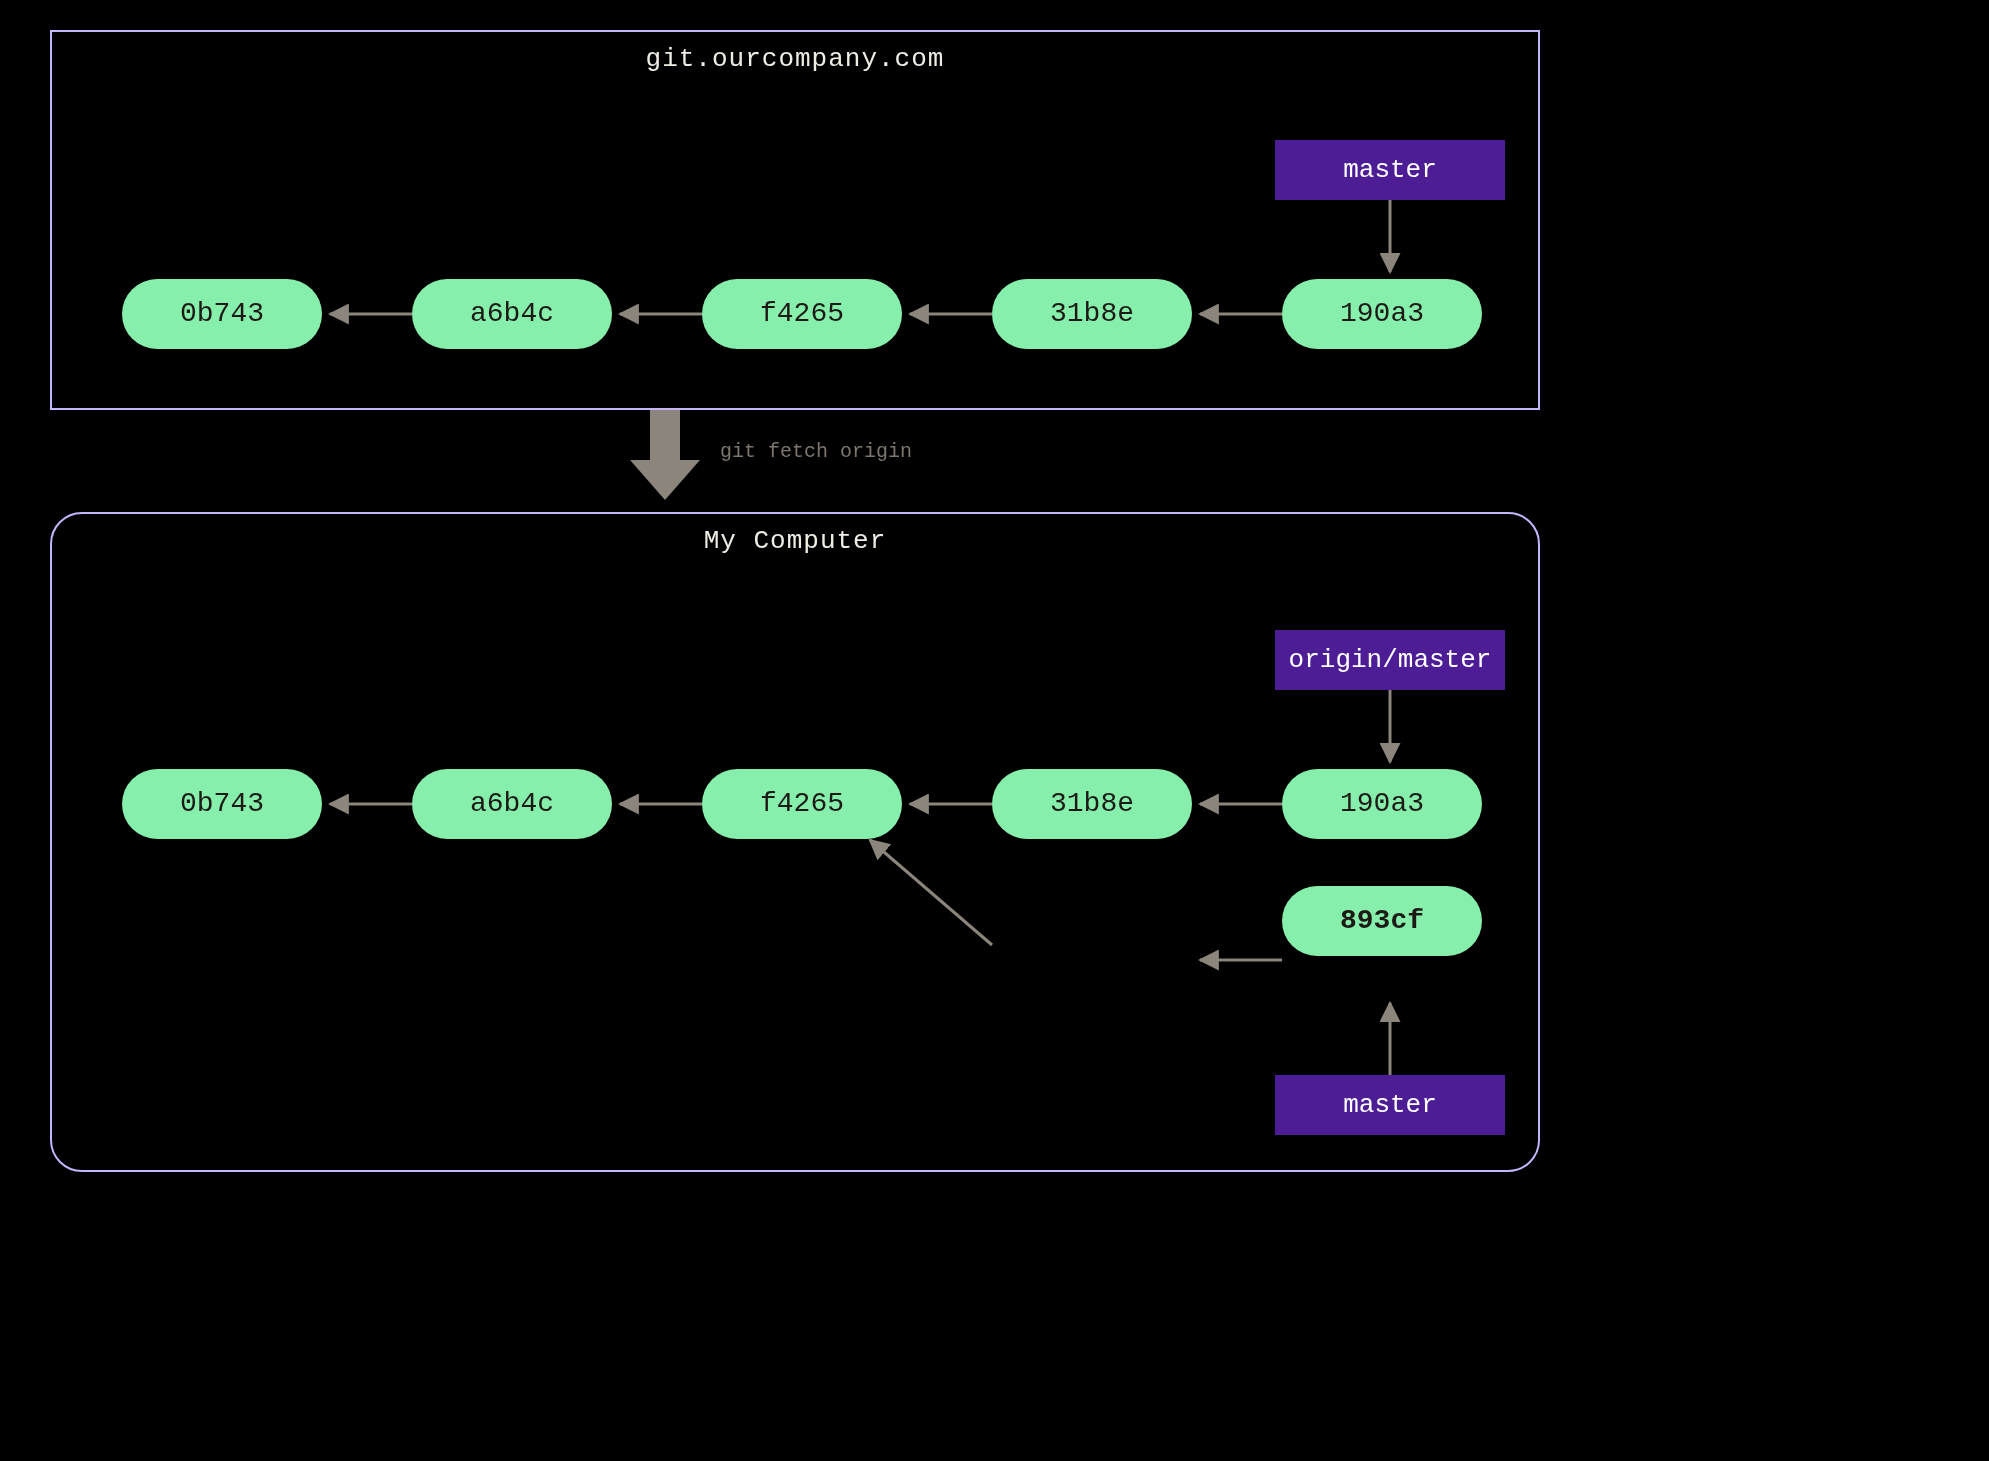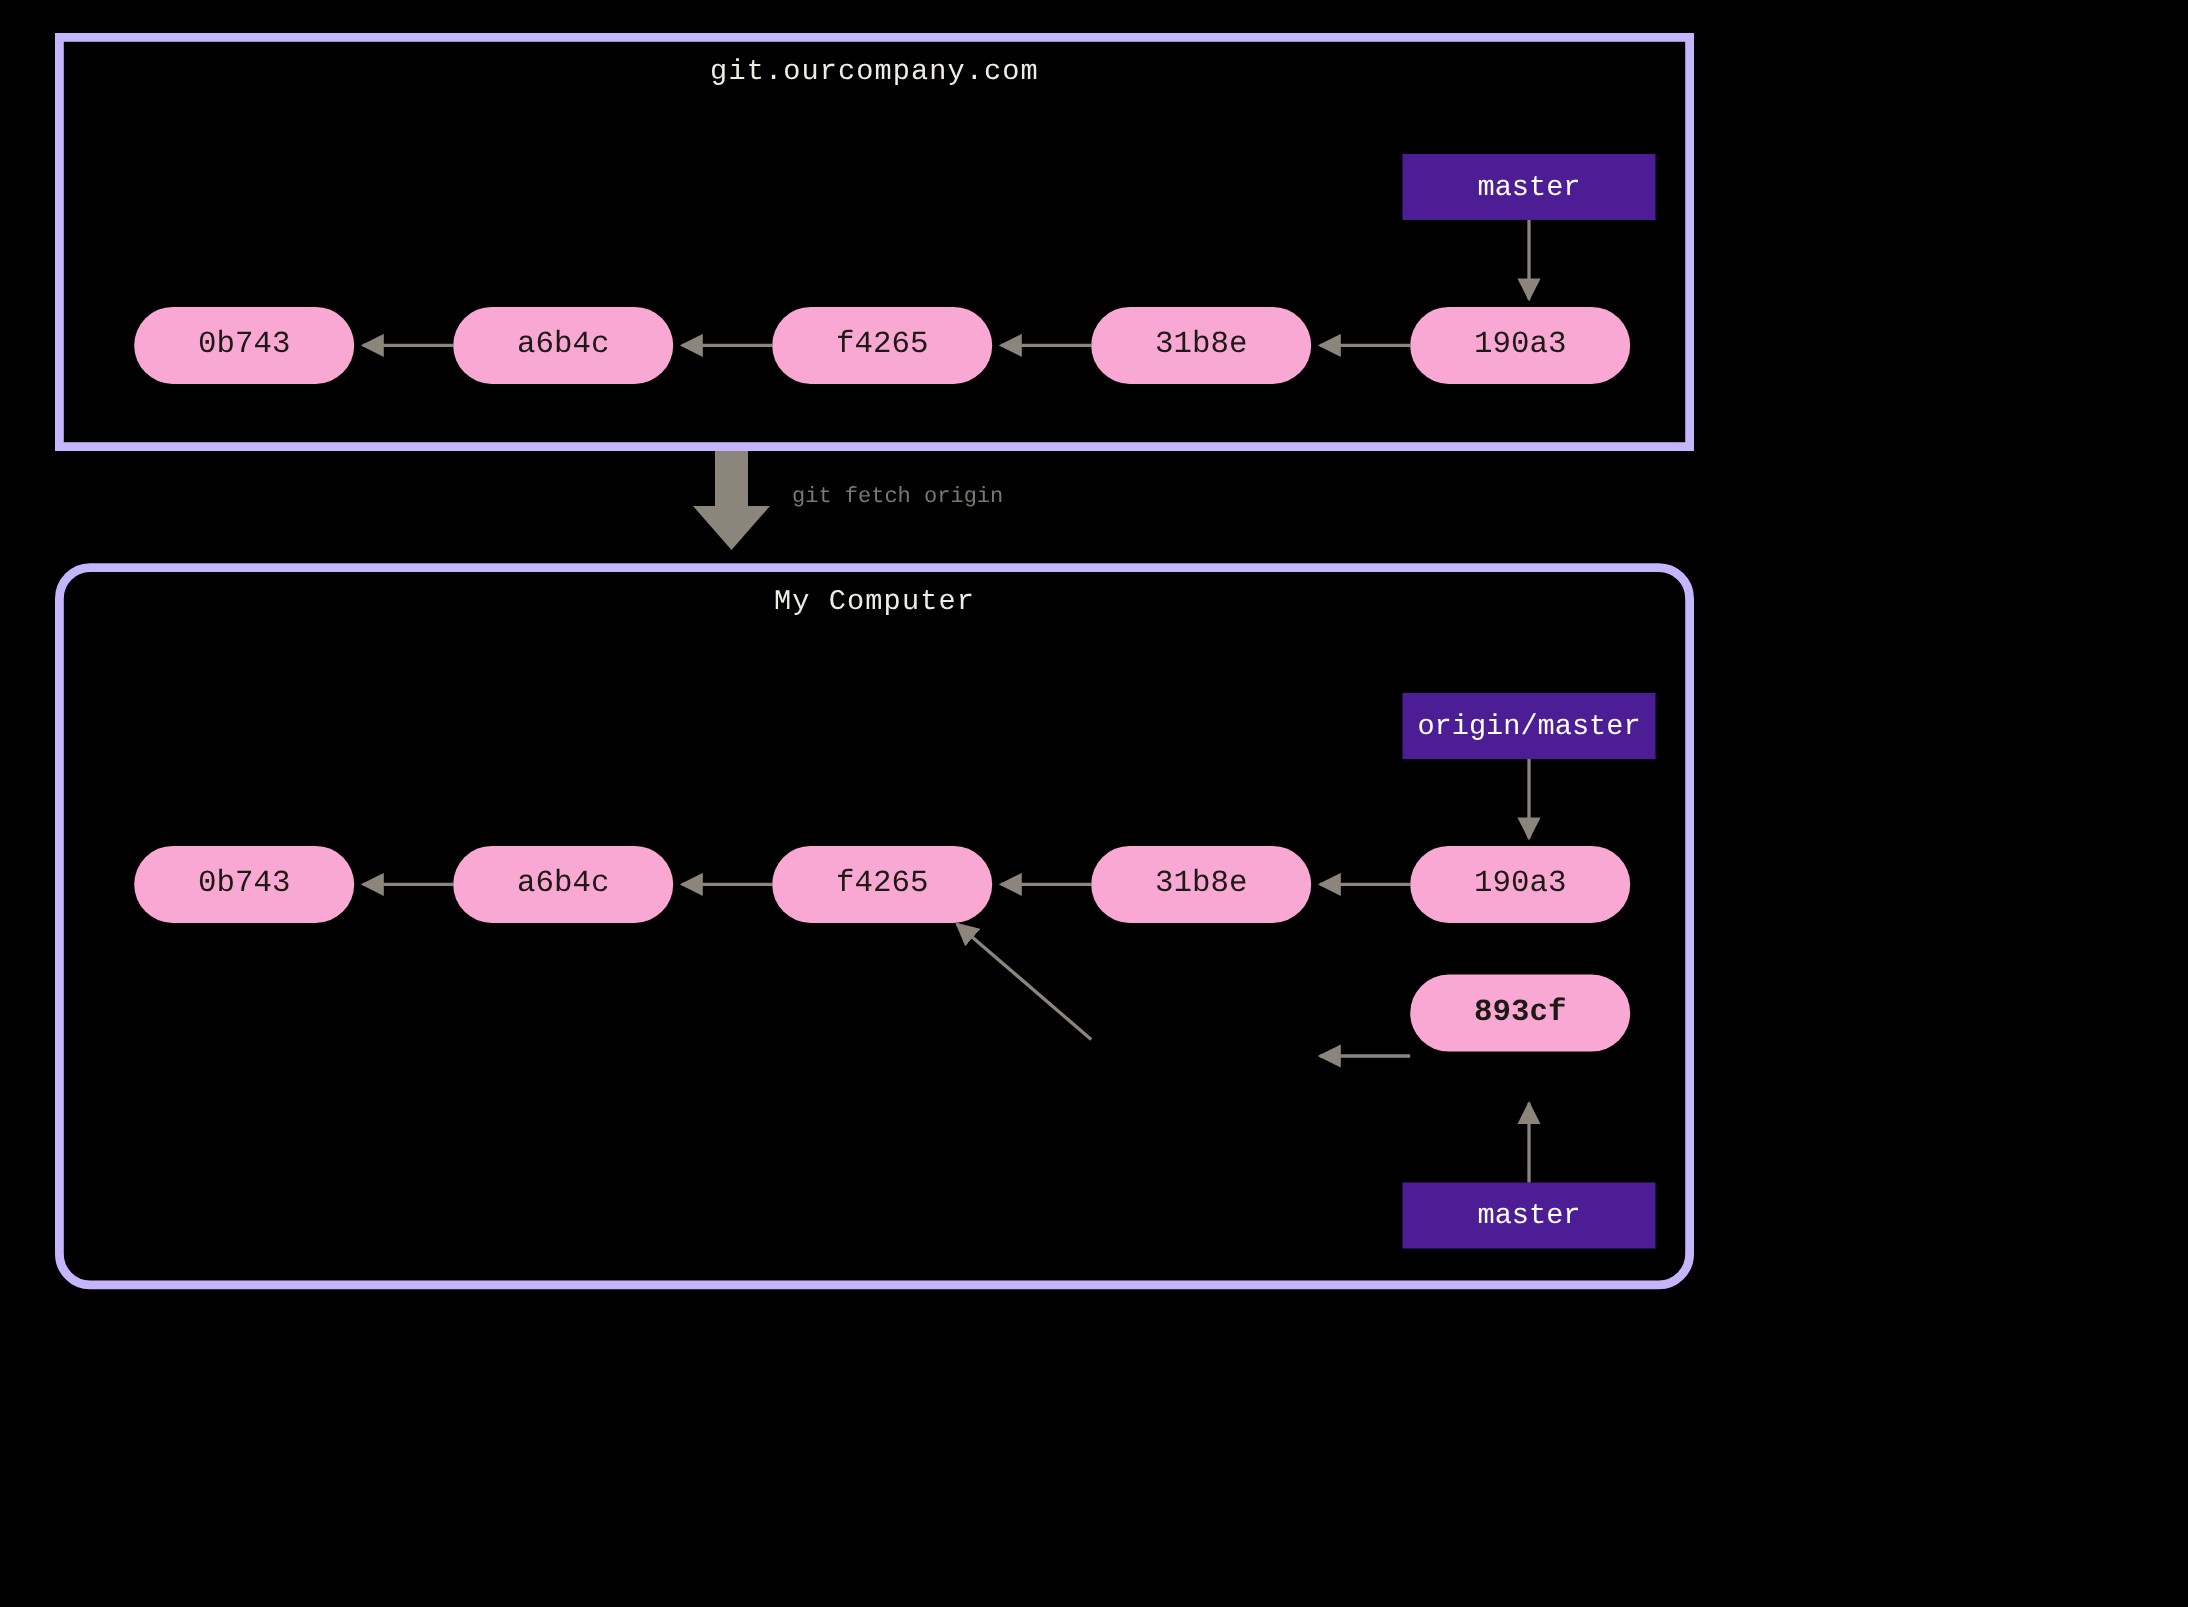--- a/index.html
+++ b/index.html
@@ -7,36 +7,36 @@
     font-family:"SFMono-Regular",Consolas,"Liberation Mono",Menlo,monospace;
     color:#efece4;
   }
   .stage{
     position:relative;
     width:1989px;
     height:1461px;
   }
   .panel{
     position:absolute;
-    border:8px solid #c4b5fd;
+    border:2px solid #c4b5fd;
     box-sizing:border-box;
   }
   .panel-title{
     position:absolute;
     left:0;right:0;
     text-align:center;
     font-size:26px;
     letter-spacing:1px;
     color:#efece4;
   }
   .commit{
     position:absolute;
     width:200px;
     height:70px;
-    background:#f9a8d4;
+    background:#86efac;
     color:#1d1a16;
     border-radius:35px;
     font-size:28px;
     line-height:70px;
     text-align:center;
   }
   .ref{
     position:absolute;
     width:230px;
     height:60px;

